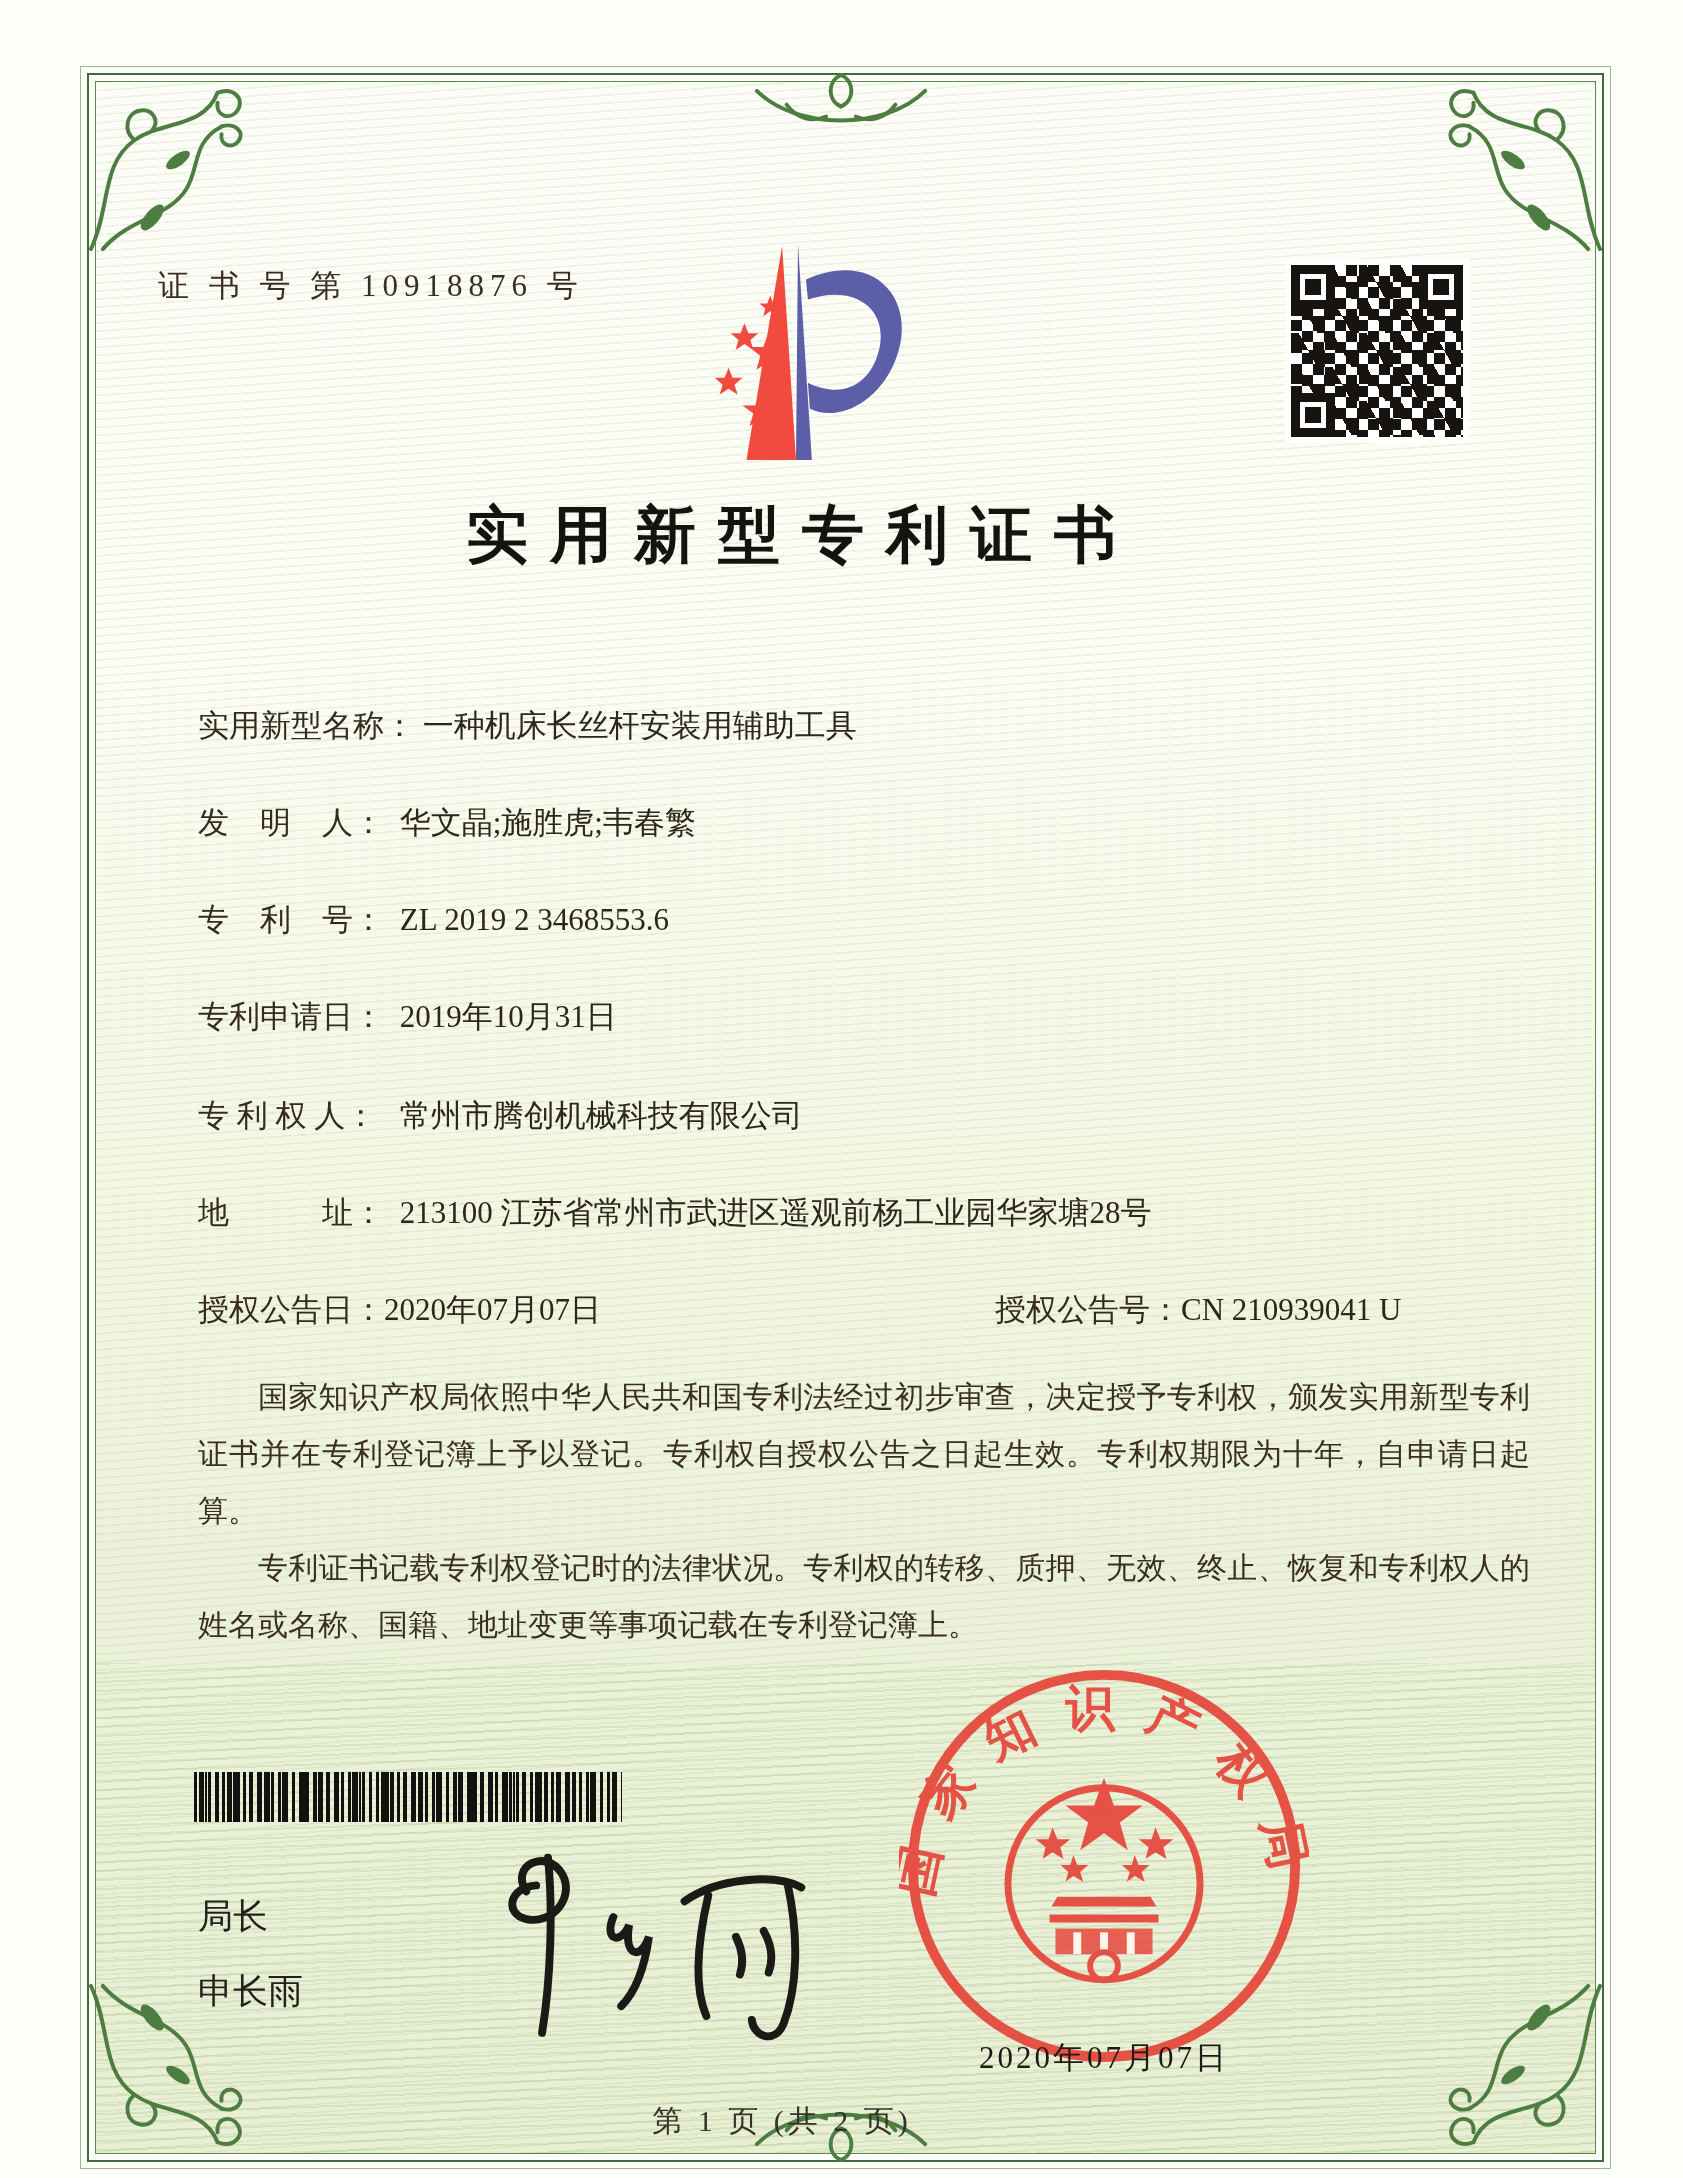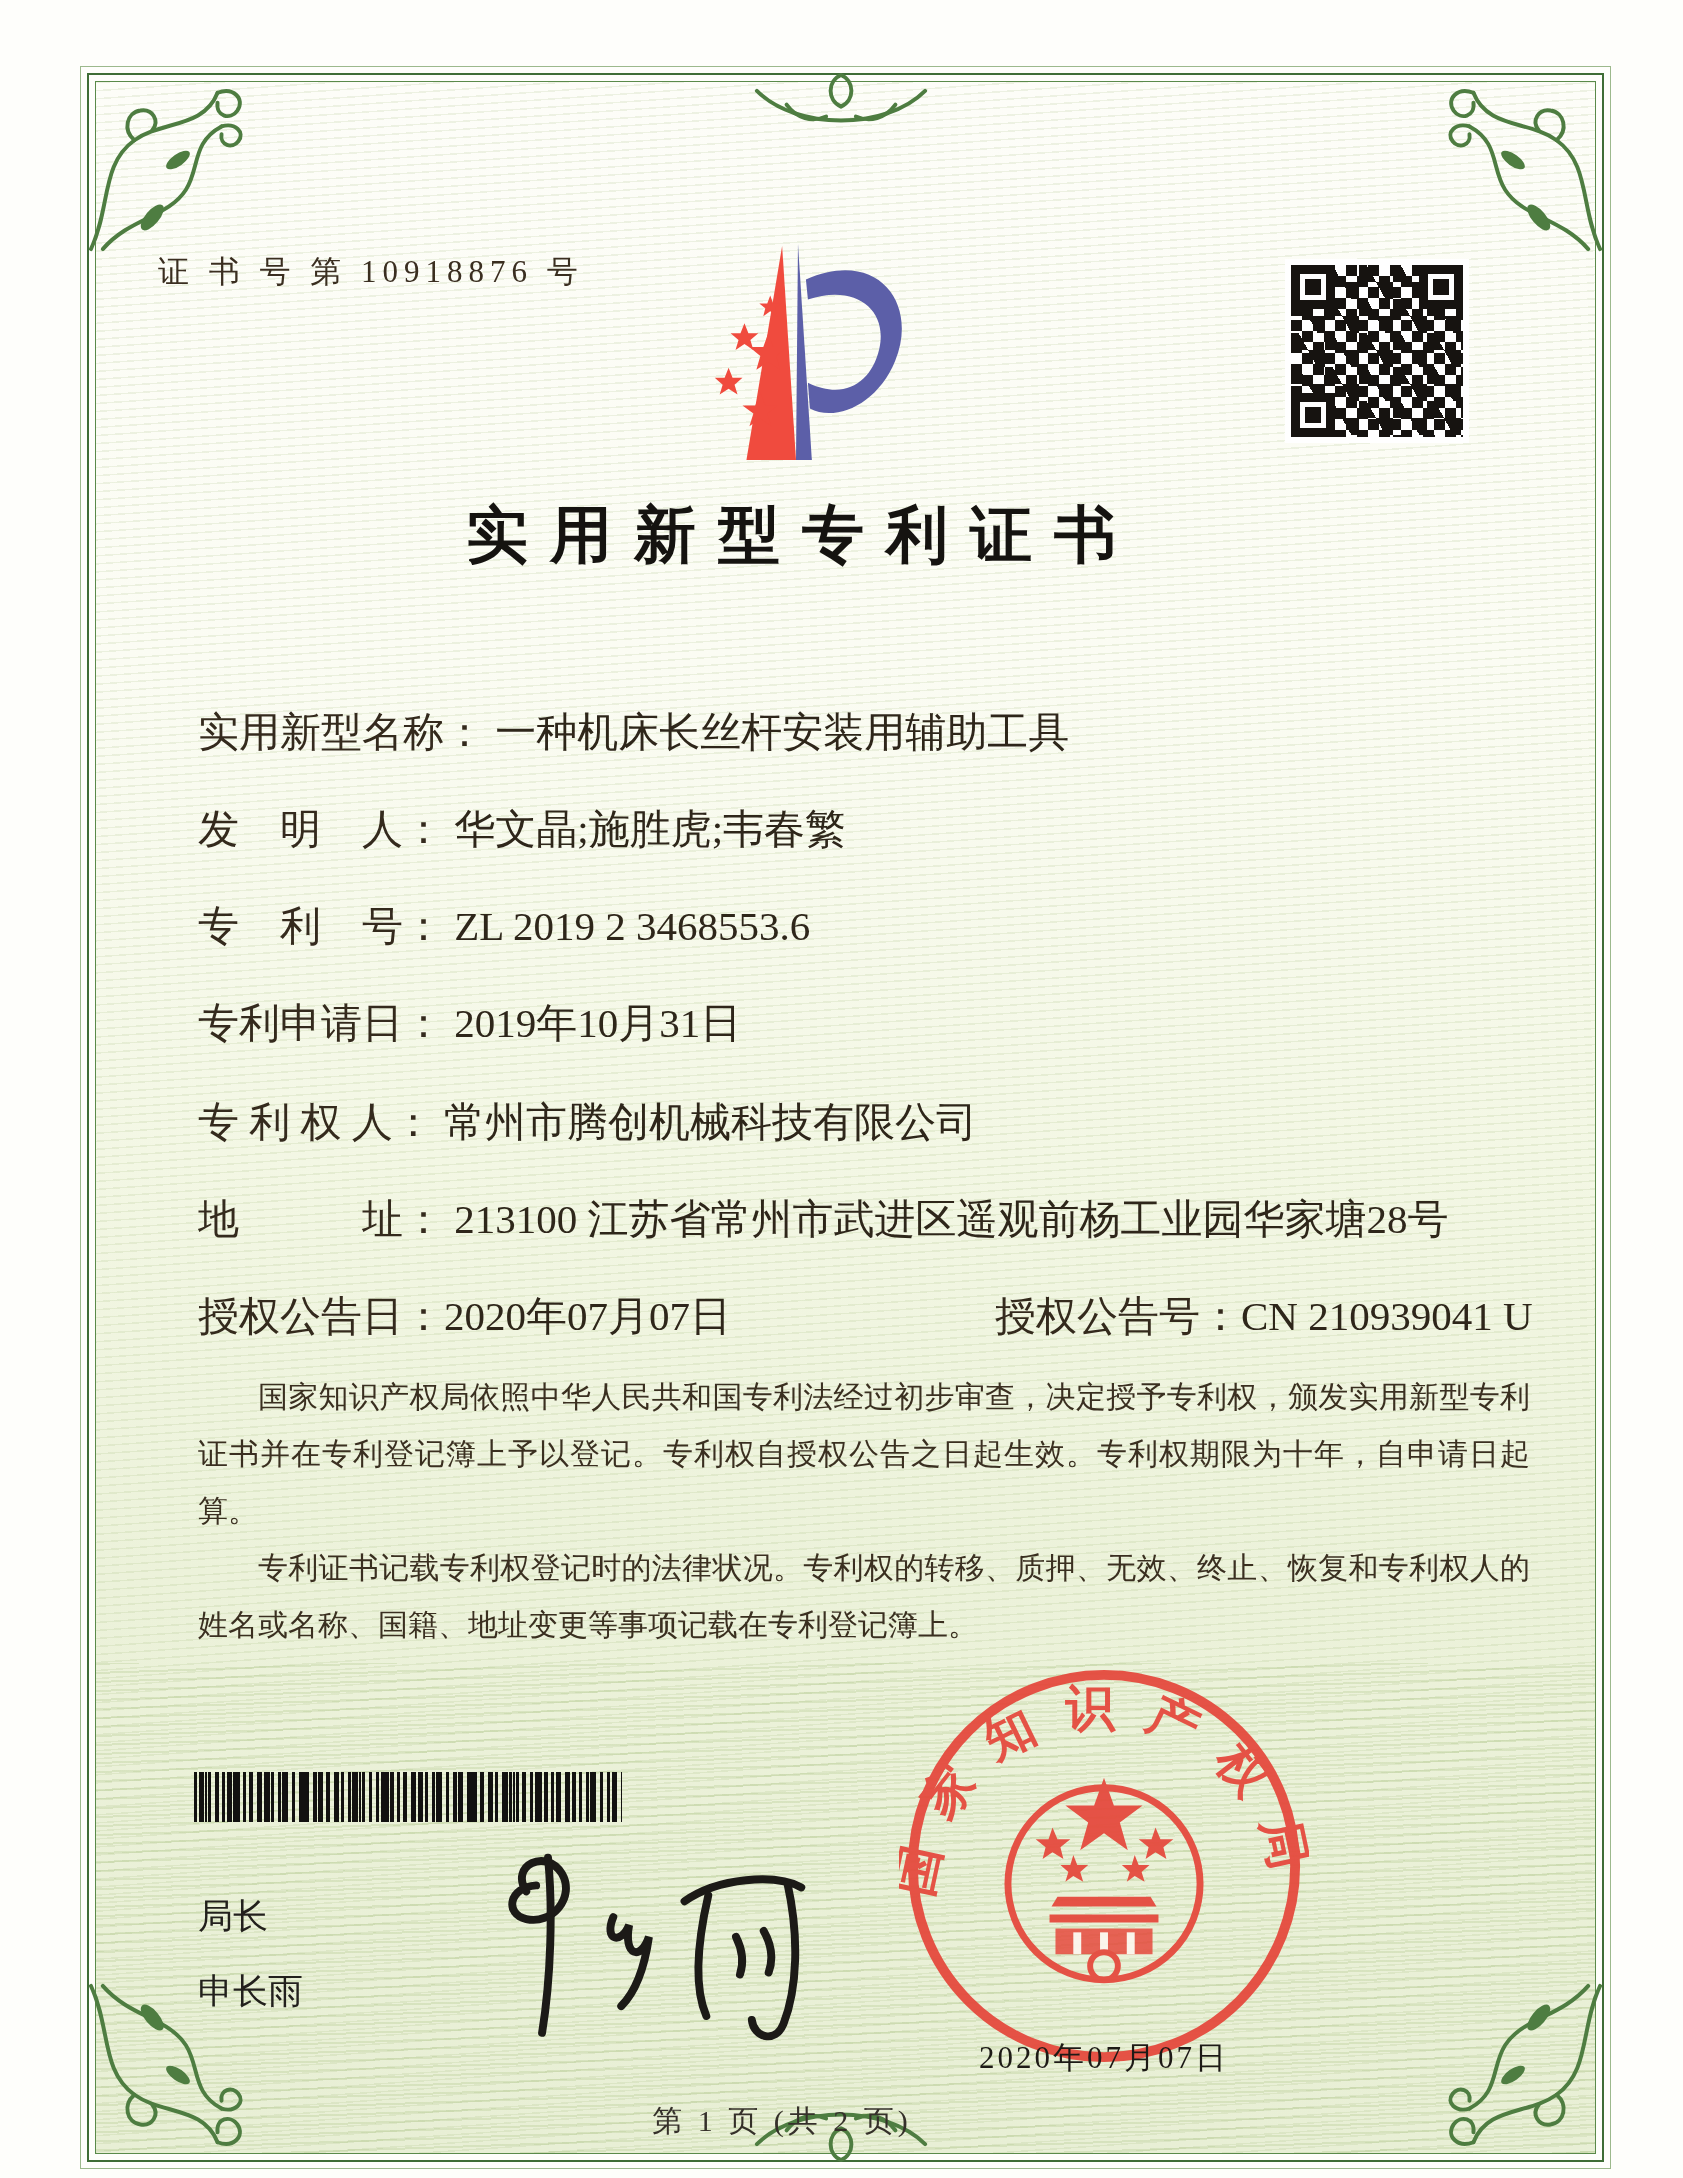--- a/index.html
+++ b/index.html
@@ -22,37 +22,37 @@
   .flourish{position:absolute;width:188px;height:188px;color:#4e7d41;}
   .flourish svg{width:100%;height:100%;}
   .fl-tl{left:83px;top:69px;}
   .fl-tr{right:75px;top:69px;transform:scaleX(-1);}
   .fl-bl{left:83px;bottom:12px;transform:scaleY(-1);}
   .fl-br{right:75px;bottom:12px;transform:scale(-1,-1);}
   .fl-tc{left:747px;top:61px;width:188px;height:119px;}
   .fl-bc{left:747px;bottom:4px;width:188px;height:119px;transform:scaleY(-1);}
 
   
-  .cert-no{position:absolute;left:158px;top:251px;font-size:31px;letter-spacing:6px;color:#3a2e20;}
+  .cert-no{position:absolute;left:158px;top:265px;font-size:31px;letter-spacing:6px;color:#3a2e20;}
   .logo{position:absolute;left:683px;top:236px;width:228px;height:233px;}
   .qr{position:absolute;left:1285px;top:259px;width:184px;height:184px;background:#fff;}
   .qr .noise{position:absolute;inset:6px;
       background:
         repeating-conic-gradient(#161310 0% 25%, rgba(0,0,0,0) 0% 50%),
         repeating-conic-gradient(rgba(0,0,0,0) 0% 25%, #161310 0% 42%, rgba(0,0,0,0) 0% 50%);
       background-size:22px 22px, 34px 34px;}
   .finder{position:absolute;width:44px;height:44px;border:9px solid #161310;background:#fff;box-sizing:border-box;}
   .finder::after{content:"";position:absolute;inset:5px;background:#161310;}
   .f-tl{left:6px;top:6px;} .f-tr{right:6px;top:6px;} .f-bl{left:6px;bottom:6px;}
 
   .title{position:absolute;left:0;top:493px;width:1604px;text-align:center;
     font-size:62px;font-weight:700;letter-spacing:22px;color:#151310;}
 
   
-  .field{position:absolute;left:198px;font-size:41px;color:#342a1d;white-space:nowrap;}
+  .field{position:absolute;left:198px;font-size:31px;color:#342a1d;white-space:nowrap;}
   .field .lbl{display:inline-block;min-width:194px;}
   .field .val{color:#2e261a;}
   .f1{top:705px;} .f2{top:802px;} .f3{top:899px;} .f4{top:996px;}
   .f5{top:1095px;} .f6{top:1192px;} .f7{top:1289px;}
   .grant-col2{position:absolute;left:797px;top:0;}
 
   
   .legal{position:absolute;left:198px;top:1368px;width:1332px;font-size:30px;line-height:57px;
     color:#3a2f20;text-align:justify;}
   .legal p{margin:0;text-indent:2em;}

